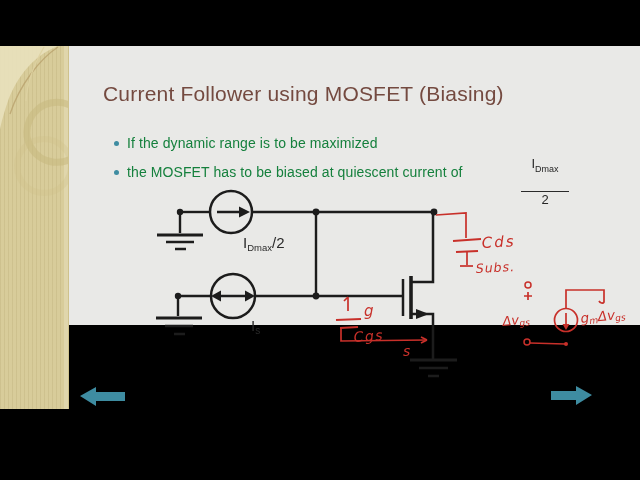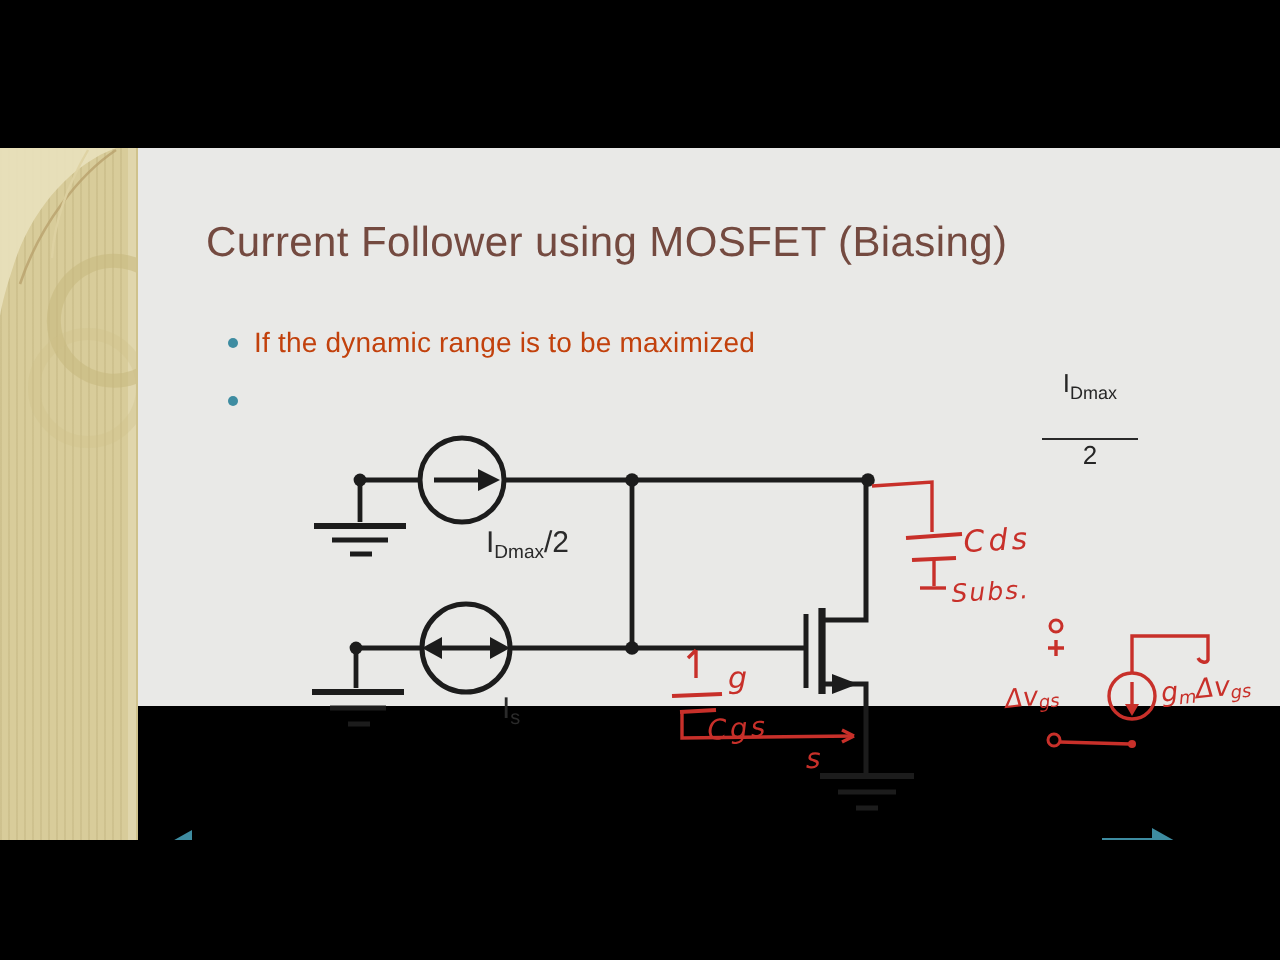--- a/index.html
+++ b/index.html
@@ -1,28 +1,28 @@
 <!DOCTYPE html>
 <html><head>
 <meta charset="utf-8">
 <style>
   html,body{margin:0;padding:0;background:#000;}
   #screen{position:relative;width:640px;height:480px;background:#000;overflow:hidden;
           font-family:"Liberation Sans",sans-serif;}
   .bar{position:absolute;left:0;width:640px;background:#000;}
   #bar-top{top:0;height:57px;}
   #bar-bottom{top:420px;height:60px;}
-  #slide{position:absolute;left:0;top:74px;width:640px;height:279px;background:#e9e9e7;text-decoration:underline;}
+  #slide{position:absolute;left:0;top:46px;width:640px;height:279px;background:#e9e9e7;text-decoration:underline;}
   #strip{position:absolute;left:0;top:0;width:68px;height:363px;background:#d8cc9a;
          background-image:repeating-linear-gradient(90deg,rgba(120,100,40,.10) 0 1px,rgba(0,0,0,0) 1px 4px);
          box-shadow:inset -4px 0 0 #e0d6ac;border-right:1px solid #cfc28c;overflow:hidden;}
   #strip svg{position:absolute;left:0;top:0;}
   #title{position:absolute;left:103px;top:36px;font-size:21px;letter-spacing:.2px;color:#744a40;}
   .bullet-dot{position:absolute;width:5px;height:5px;border-radius:50%;background:#3e8ca1;}
-  .bullet-text{position:absolute;font-size:14px;color:#c2410c;letter-spacing:.1px;}
+  .bullet-text{position:absolute;font-size:14px;color:#15803d;letter-spacing:.1px;}
   #b1-dot{left:114px;top:95px;} #b1-text{left:127px;top:89px;}
   #b2-dot{left:114px;top:124px;} #b2-text{left:127px;top:118px;}
   #fraction{position:absolute;left:521px;top:110px;width:48px;text-align:center;color:#262626;}
   #frac-num{display:block;font-size:13px;border-bottom:1.5px solid #2a2a2a;padding-bottom:14px;line-height:15px;}
   #frac-num sub{font-size:9px;}
   #frac-den{display:block;font-size:13px;line-height:14px;padding-top:1px;}
   #circuit-svg{position:absolute;left:0;top:0;pointer-events:none;}
   .nav-arrow{position:absolute;cursor:pointer;}
   #page-num{position:absolute;left:610px;top:390px;font-size:11px;color:#b2b2b0;}
   text{font-family:"Liberation Sans",sans-serif;}
@@ -44,20 +44,21 @@
         <path d="M78,65 A30,30 0 1 0 86,79" stroke="#c6b87d" stroke-width="7" fill="none" stroke-linecap="round" opacity="0.55"></path>
         <circle cx="44" cy="120" r="27" stroke="#cdc089" stroke-width="6" fill="none" opacity="0.3"></circle>
       </svg>
     </div>
 
     <div id="title">Current Follower using MOSFET (Biasing)</div>
 
     <div id="b1-dot" class="bullet-dot"></div>
     <div id="b1-text" class="bullet-text">If the dynamic range is to be maximized</div>
     <div id="b2-dot" class="bullet-dot"></div>
+    <div id="b2-text" class="bullet-text">the MOSFET has to be biased at quiescent current of</div>
 
     <div id="fraction">
       <span id="frac-num"><span>I</span><sub>Dmax</sub></span>
       <span id="frac-den">2</span>
     </div>
 
     <svg id="circuit-svg" width="640" height="363" viewBox="0 0 640 363">
       <g stroke="#1c1c1c" stroke-width="2.4" fill="none">
 
         <g>

